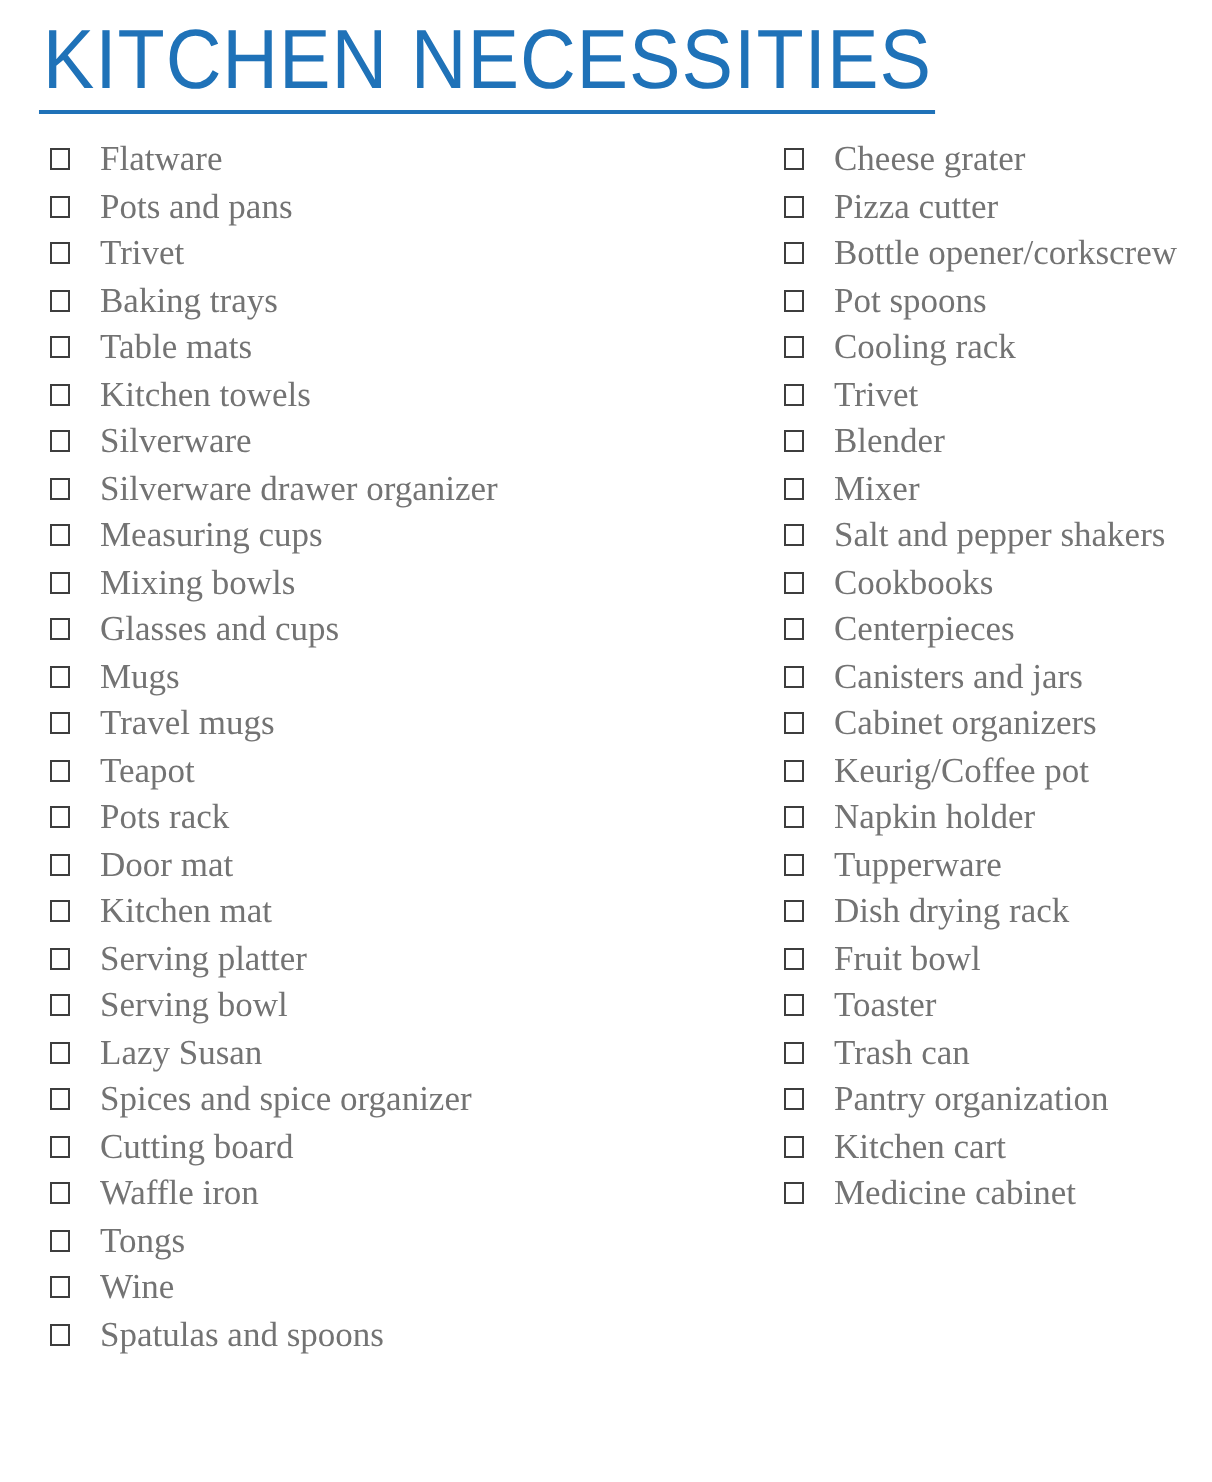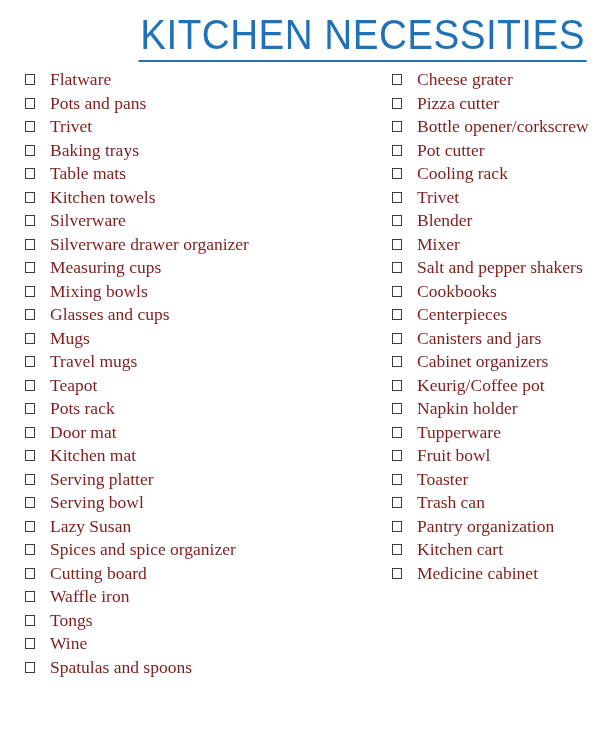--- a/index.html
+++ b/index.html
@@ -11,22 +11,22 @@
     width: 606px;
     height: 741px;
     overflow: hidden;
     font-family: "Liberation Serif", "DejaVu Serif", serif;
     color: #1a1a1a;
     position: relative;
   }
 
   
   .title-block {
-    text-align: right;
-    padding-top: 12px;
+    text-align: left;
+    padding-top: 7px;
   }
   .doc-title {
     display: inline-block;
     font-family: "Liberation Sans Narrow", "Liberation Sans", "DejaVu Sans", sans-serif;
     font-size: 42px;
     line-height: 46px;
     font-weight: 400;
     letter-spacing: 0.5px;
     color: #1f72b8;
     transform: scaleX(0.92);
@@ -63,21 +63,21 @@
     list-style: none;
     margin: 0;
     padding: 0;
   }
   ul.checklist > li {
     position: relative;
     padding-left: 25px;
     font-size: 17.5px;
     line-height: 23.5px;
     margin: 0;
-    color: #7f1d1d;
+    color: #737373;
   }
   .col-right ul.checklist > li {
     padding-left: 25px;
     margin-left: 12px;
   }
 
   .checkbox {
     position: absolute;
     left: 0;
     top: 6px;
@@ -220,21 +220,21 @@
         <li>
           <span class="checkbox"></span>
           <span class="item-label">Pizza cutter</span>
         </li>
         <li>
           <span class="checkbox"></span>
           <span class="item-label">Bottle opener/corkscrew</span>
         </li>
         <li>
           <span class="checkbox"></span>
-          <span class="item-label">Pot cutter</span>
+          <span class="item-label">Pot spoons</span>
         </li>
         <li>
           <span class="checkbox"></span>
           <span class="item-label">Cooling rack</span>
         </li>
         <li>
           <span class="checkbox"></span>
           <span class="item-label">Trivet</span>
         </li>
         <li>
@@ -269,20 +269,24 @@
           <span class="checkbox"></span>
           <span class="item-label">Keurig/Coffee pot</span>
         </li>
         <li>
           <span class="checkbox"></span>
           <span class="item-label">Napkin holder</span>
         </li>
         <li>
           <span class="checkbox"></span>
           <span class="item-label">Tupperware</span>
+        </li>
+        <li>
+          <span class="checkbox"></span>
+          <span class="item-label">Dish drying rack</span>
         </li>
         <li>
           <span class="checkbox"></span>
           <span class="item-label">Fruit bowl</span>
         </li>
         <li>
           <span class="checkbox"></span>
           <span class="item-label">Toaster</span>
         </li>
         <li>

